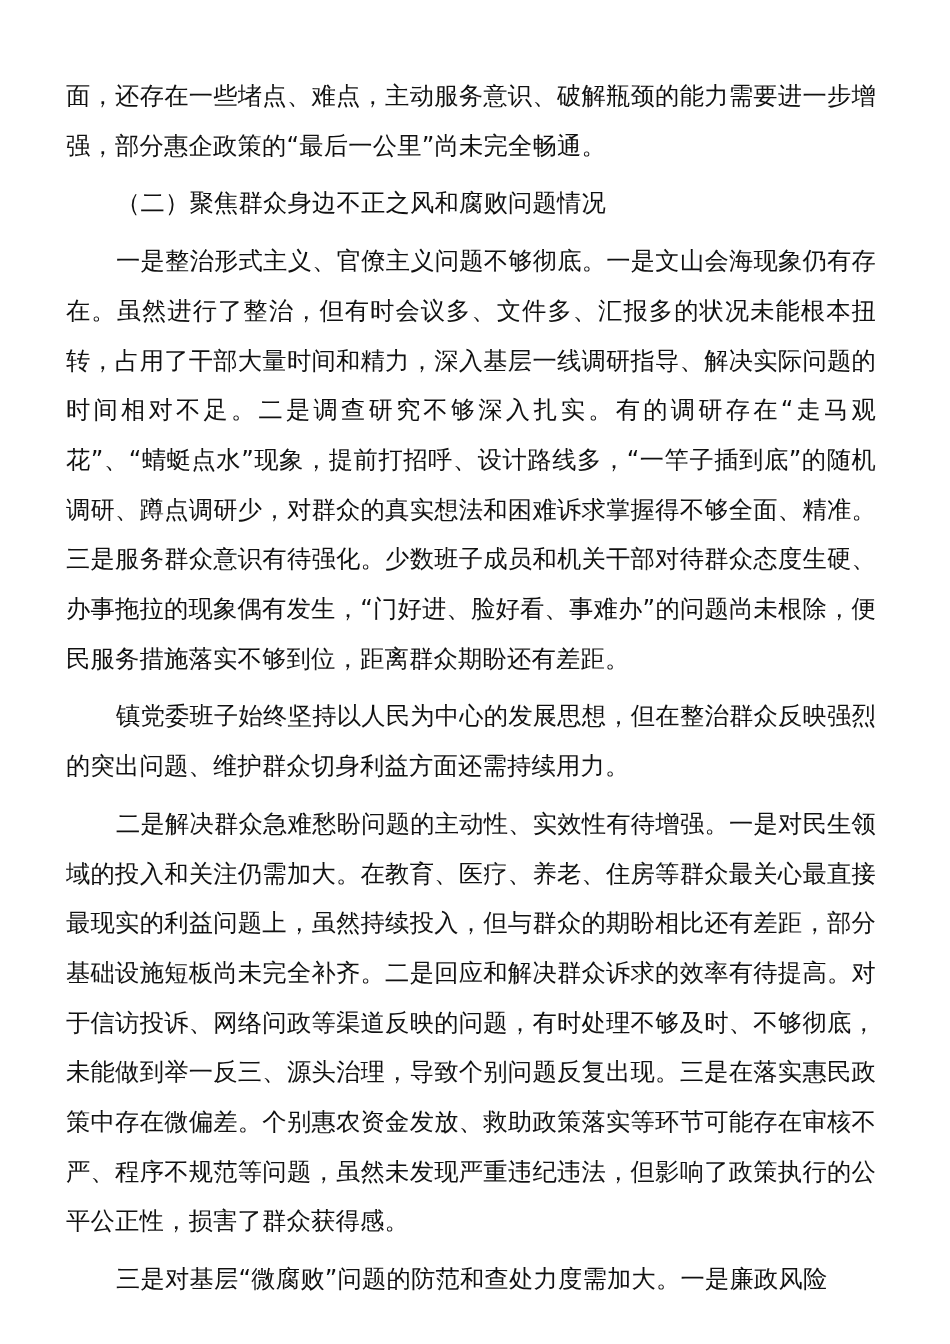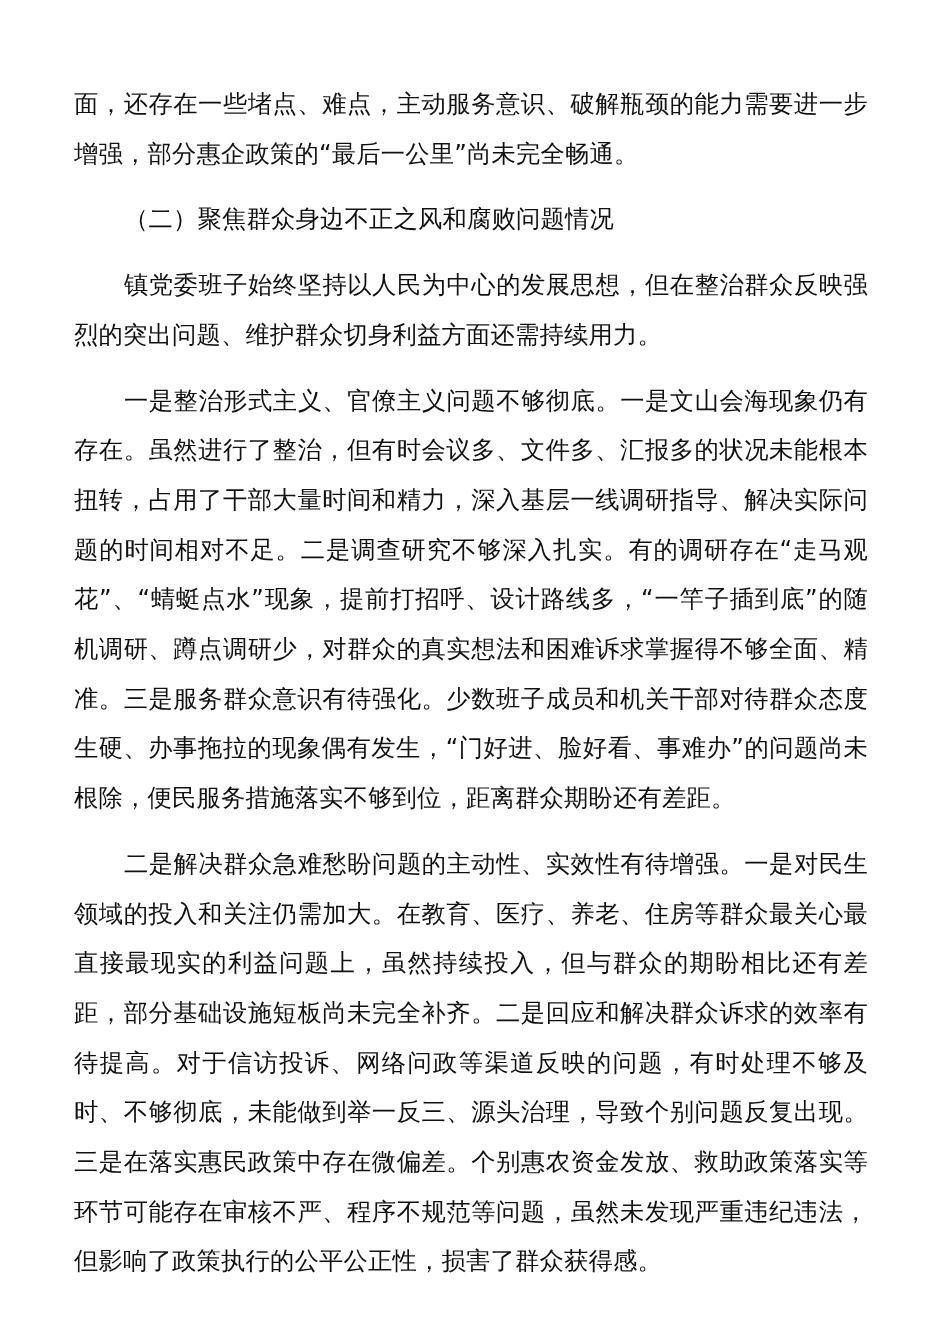--- a/index.html
+++ b/index.html
@@ -18,35 +18,36 @@
       left: 58px;
       top: 63px;
       width: 826px;
       font-family: "DejaVu Sans", "Liberation Sans", sans-serif;
       font-size: 24.3px;
       line-height: 49.7px;
       color: #111111;
       letter-spacing: 0.2px;
     }
     .page p {
-      margin: 16px;
+      margin: 8px;
       padding: 0;
       text-align: justify;
       text-align-last: left;
     }
     .indent {
       text-indent: 50px;
     }
     .heading {
       font-weight: normal;
       text-indent: 50px;
     }
   </style>
 </head>
 <body>
 
 <div class="page">
   <p>面，还存在一些堵点、难点，主动服务意识、破解瓶颈的能力需要进一步增强，部分惠企政策的“最后一公里”尚未完全畅通。</p>
   <p class="heading">（二）聚焦群众身边不正之风和腐败问题情况</p>
+  <p class="indent">一是整治形式主义、官僚主义问题不够彻底。一是文山会海现象仍有存在。虽然进行了整治，但有时会议多、文件多、汇报多的状况未能根本扭转，占用了干部大量时间和精力，深入基层一线调研指导、解决实际问题的时间相对不足。二是调查研究不够深入扎实。有的调研存在“走马观花”、“蜻蜓点水”现象，提前打招呼、设计路线多，“一竿子插到底”的随机调研、蹲点调研少，对群众的真实想法和困难诉求掌握得不够全面、精准。三是服务群众意识有待强化。少数班子成员和机关干部对待群众态度生硬、办事拖拉的现象偶有发生，“门好进、脸好看、事难办”的问题尚未根除，便民服务措施落实不够到位，距离群众期盼还有差距。</p>
   <p class="indent">镇党委班子始终坚持以人民为中心的发展思想，但在整治群众反映强烈的突出问题、维护群众切身利益方面还需持续用力。</p>
-  <p class="indent">一是整治形式主义、官僚主义问题不够彻底。一是文山会海现象仍有存在。虽然进行了整治，但有时会议多、文件多、汇报多的状况未能根本扭转，占用了干部大量时间和精力，深入基层一线调研指导、解决实际问题的时间相对不足。二是调查研究不够深入扎实。有的调研存在“走马观花”、“蜻蜓点水”现象，提前打招呼、设计路线多，“一竿子插到底”的随机调研、蹲点调研少，对群众的真实想法和困难诉求掌握得不够全面、精准。三是服务群众意识有待强化。少数班子成员和机关干部对待群众态度生硬、办事拖拉的现象偶有发生，“门好进、脸好看、事难办”的问题尚未根除，便民服务措施落实不够到位，距离群众期盼还有差距。</p>
   <p class="indent">二是解决群众急难愁盼问题的主动性、实效性有待增强。一是对民生领域的投入和关注仍需加大。在教育、医疗、养老、住房等群众最关心最直接最现实的利益问题上，虽然持续投入，但与群众的期盼相比还有差距，部分基础设施短板尚未完全补齐。二是回应和解决群众诉求的效率有待提高。对于信访投诉、网络问政等渠道反映的问题，有时处理不够及时、不够彻底，未能做到举一反三、源头治理，导致个别问题反复出现。三是在落实惠民政策中存在微偏差。个别惠农资金发放、救助政策落实等环节可能存在审核不严、程序不规范等问题，虽然未发现严重违纪违法，但影响了政策执行的公平公正性，损害了群众获得感。</p>
+  <p class="indent">三是对基层“微腐败”问题的防范和查处力度需加大。一是廉政风险</p>
 </div>
 
 </body></html>

